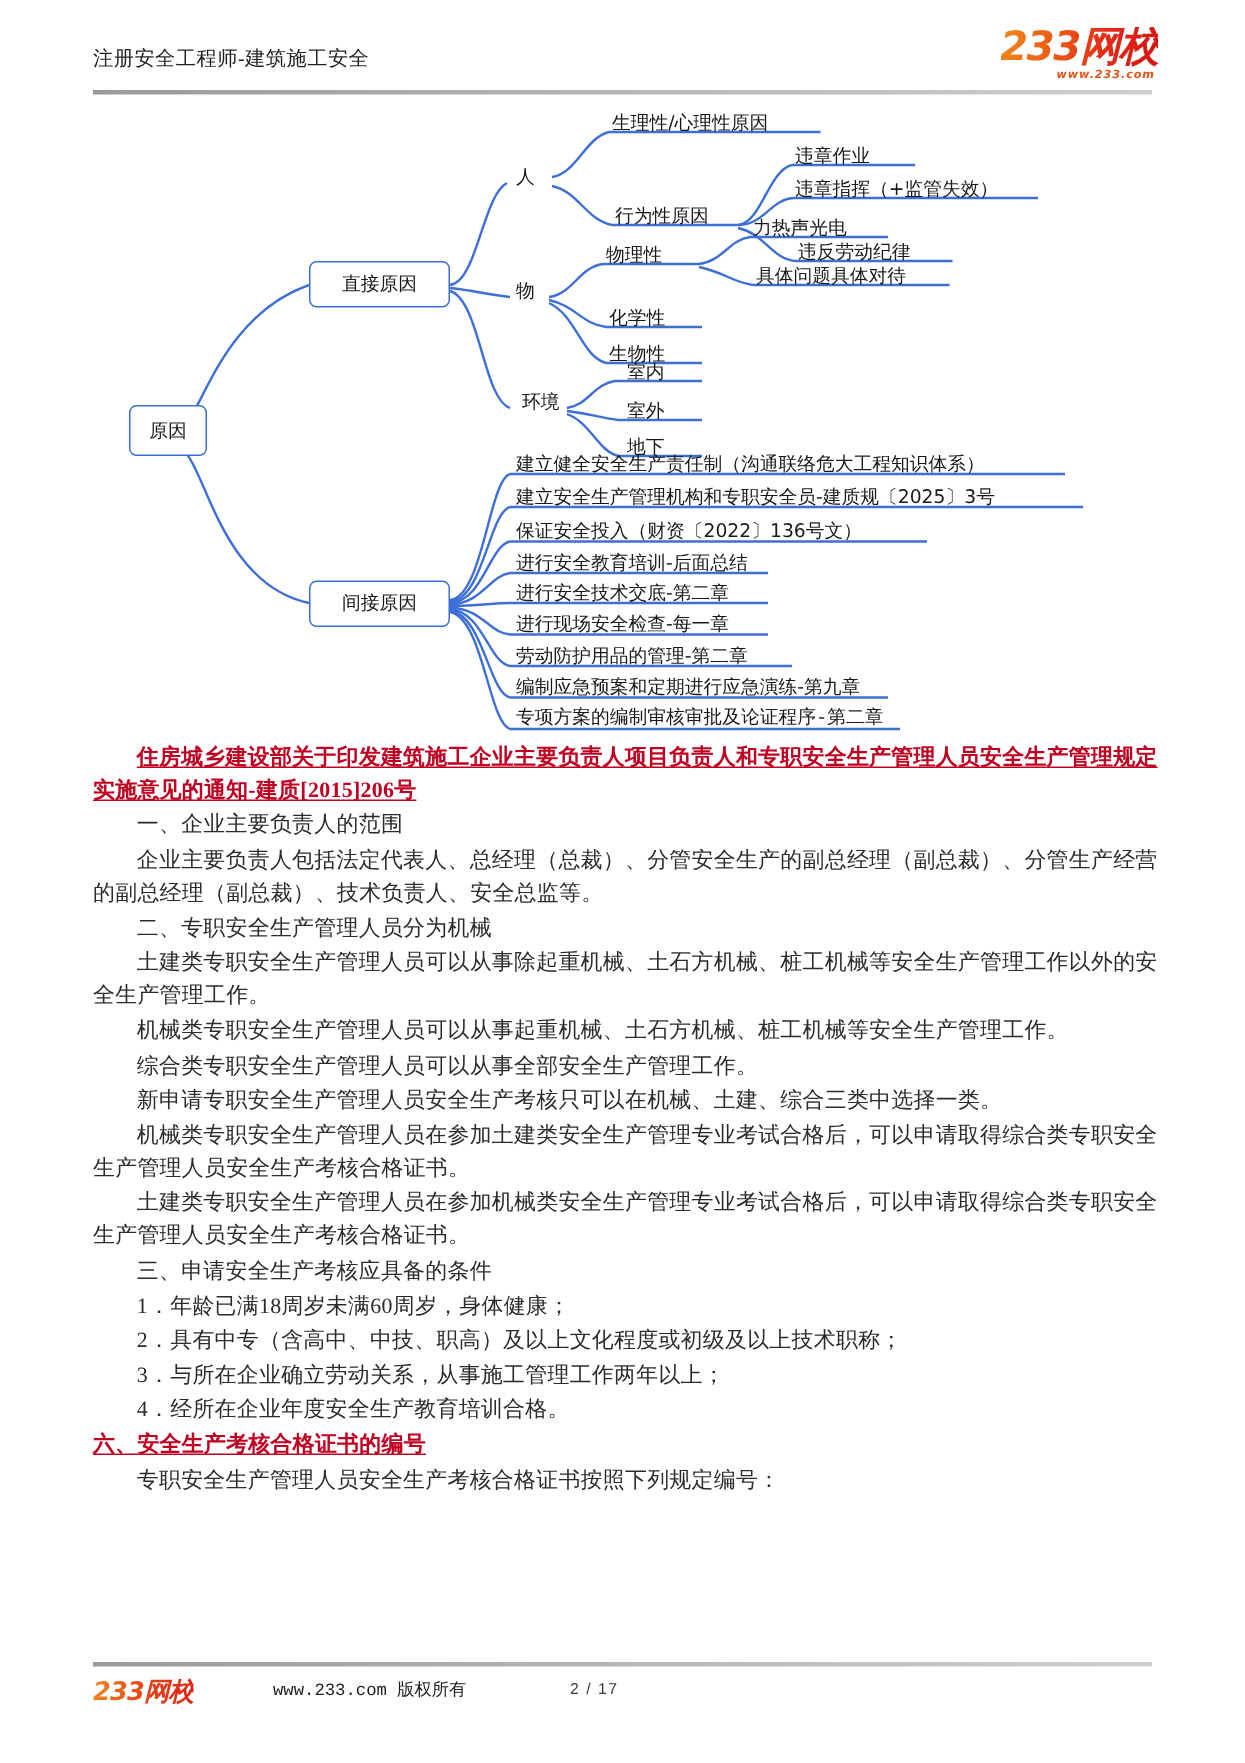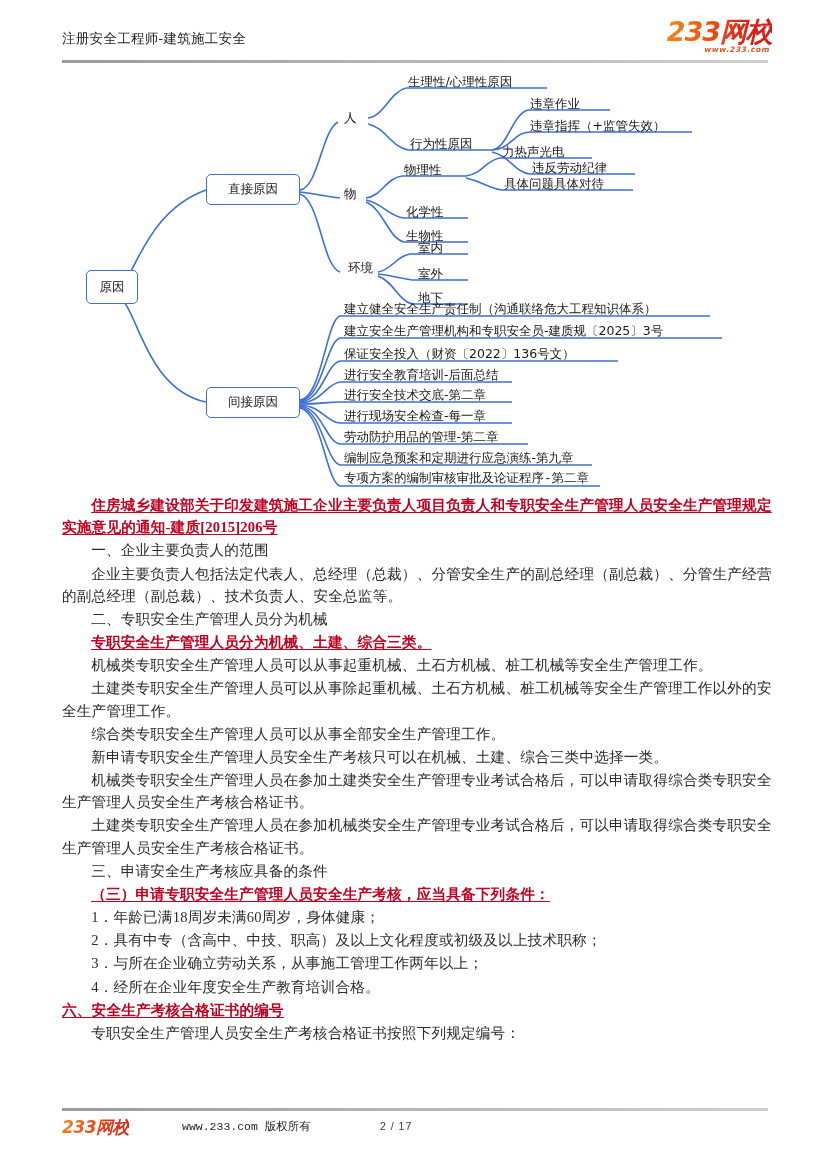--- a/index.html
+++ b/index.html
@@ -229,29 +229,27 @@
     <div class="mm-label" style="left:344px; top:361px;">劳动防护用品的管理-第二章</div>
     <div class="mm-label" style="left:344px; top:382px;">编制应急预案和定期进行应急演练-第九章</div>
     <div class="mm-label" style="left:344px; top:403px;font-family:Liberation Mono, monospace;">专项方案的编制审核审批及论证程序-第二章</div>
   </div>
 
   <div class="body-text">
     <p class="p red ind2">住房城乡建设部关于印发建筑施工企业主要负责人项目负责人和专职安全生产管理人员安全生产管理规定实施意见的通知-建质[2015]206号</p>
     <p class="p ind">一、企业主要负责人的范围</p>
     <p class="p ind">企业主要负责人包括法定代表人、总经理（总裁）、分管安全生产的副总经理（副总裁）、分管生产经营的副总经理（副总裁）、技术负责人、安全总监等。</p>
     <p class="p ind">二、专职安全生产管理人员分为机械</p>
-    <p class="p red ind2">专职安全生产管理人员分为机械、土建、综合三类。</p>
+    <p class="p ind">土建类专职安全生产管理人员可以从事除起重机械、土石方机械、桩工机械等安全生产管理工作以外的安全生产管理工作。</p>
     <p class="p ind">机械类专职安全生产管理人员可以从事起重机械、土石方机械、桩工机械等安全生产管理工作。</p>
-    <p class="p ind">土建类专职安全生产管理人员可以从事除起重机械、土石方机械、桩工机械等安全生产管理工作以外的安全生产管理工作。</p>
     <p class="p ind">综合类专职安全生产管理人员可以从事全部安全生产管理工作。</p>
     <p class="p ind">新申请专职安全生产管理人员安全生产考核只可以在机械、土建、综合三类中选择一类。</p>
     <p class="p ind">机械类专职安全生产管理人员在参加土建类安全生产管理专业考试合格后，可以申请取得综合类专职安全生产管理人员安全生产考核合格证书。</p>
     <p class="p ind">土建类专职安全生产管理人员在参加机械类安全生产管理专业考试合格后，可以申请取得综合类专职安全生产管理人员安全生产考核合格证书。</p>
     <p class="p ind">三、申请安全生产考核应具备的条件</p>
-    <p class="p red ind2">（三）申请专职安全生产管理人员安全生产考核，应当具备下列条件：</p>
     <p class="p num">1．年龄已满18周岁未满60周岁，身体健康；</p>
     <p class="p num">2．具有中专（含高中、中技、职高）及以上文化程度或初级及以上技术职称；</p>
     <p class="p num">3．与所在企业确立劳动关系，从事施工管理工作两年以上；</p>
     <p class="p num">4．经所在企业年度安全生产教育培训合格。</p>
     <p class="p red">六、安全生产考核合格证书的编号</p>
     <p class="p ind">专职安全生产管理人员安全生产考核合格证书按照下列规定编号：</p>
   </div>
 
   <div class="footer-rule"></div>
   <div class="footer">

